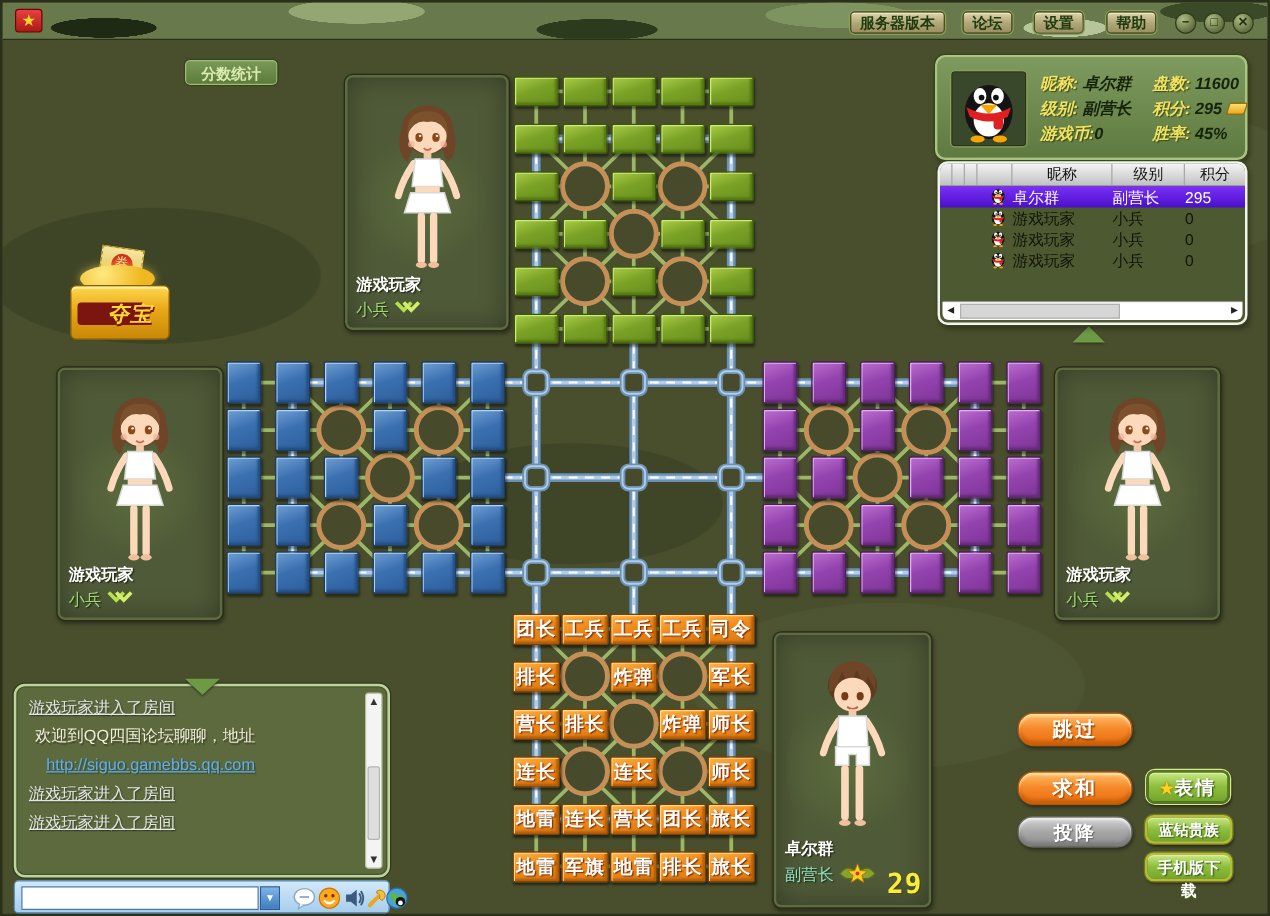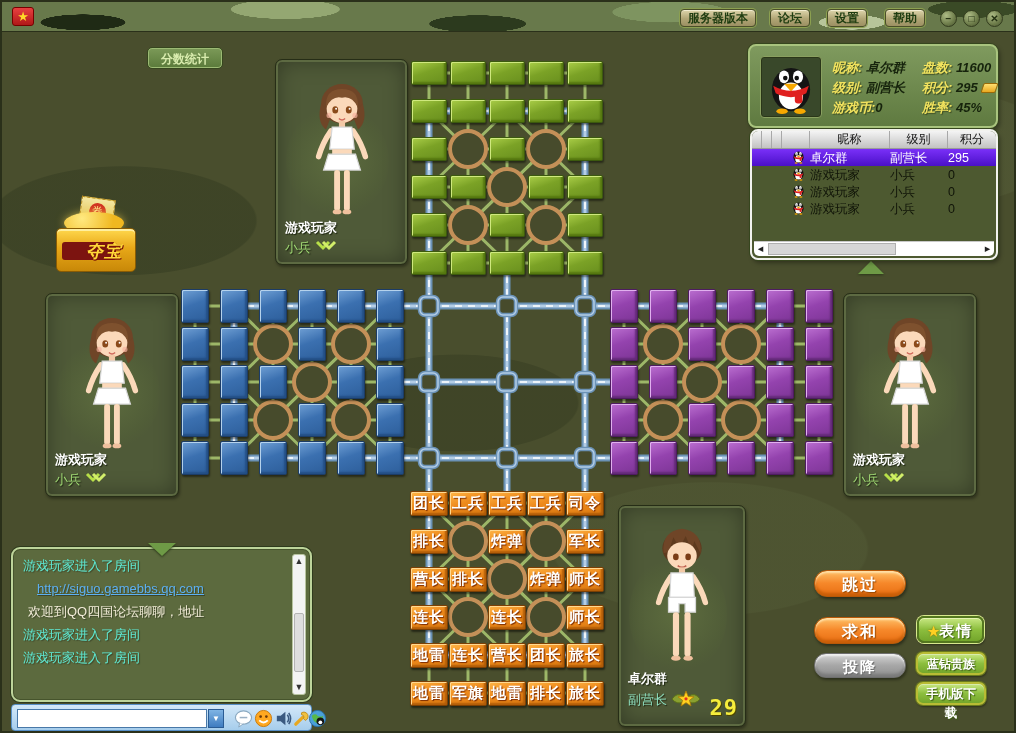--- a/index.html
+++ b/index.html
@@ -91,21 +91,21 @@
      border-left:13px solid transparent;border-right:13px solid transparent;border-bottom:13px solid #6e9a46;
      filter:drop-shadow(0 1px 1px #2a3618);}
   #tri-down{position:absolute;left:146px;top:541px;width:0;height:0;cursor:pointer;z-index:9;
      border-left:14px solid transparent;border-right:14px solid transparent;border-top:13px solid #6e9a46;
      filter:drop-shadow(0 1px 1px #2a3618);}
   
   #chat-panel{position:absolute;left:9px;top:545px;width:301px;height:155px;background:#5c6a3e;
      border:2px solid #bdd49a;border-radius:9px;box-shadow:0 0 0 1px #2e3a1c, inset 0 0 0 1px #46542c;z-index:8;}
   #chat-msgs{position:absolute;left:10px;top:5px;right:24px;bottom:4px;overflow:hidden;}
   .msg{font-size:13px;line-height:23px;white-space:nowrap;text-shadow:1px 1px 1px rgba(0,0,0,.35);}
-  .msg-system{color:#5eead4;}
+  .msg-system{color:#e5e5e5;text-decoration:underline;}
   .msg-info{color:#f2ecd8;padding-left:5px;}
   .msg-link{color:#5cb0f2;text-decoration:underline;padding-left:14px;cursor:pointer;}
   #chat-sb{position:absolute;right:4px;top:5px;bottom:5px;width:14px;background:#f4f4f4;border:1px solid #b8c4a0;border-radius:3px;}
   .sb-arrow{position:absolute;left:0;width:12px;height:13px;font-size:9px;text-align:center;line-height:13px;color:#333;cursor:pointer;}
   #chat-thumb{position:absolute;left:1px;top:42%;width:10px;height:42%;background:#dedede;border:1px solid #b4b4b4;border-radius:2px;}
   #chat-bar{position:absolute;left:9px;top:702px;width:301px;height:27px;z-index:8;
      background:linear-gradient(#d3e8f8,#a6cdec);border:1px solid #5890c8;border-radius:4px;}
   #chat-input{position:absolute;left:5px;top:4px;width:190px;height:19px;background:#fff;border:1px solid #4878a8;font-size:12px;padding:0 4px;}
   #chat-drop{position:absolute;left:196px;top:4px;width:16px;height:19px;background:linear-gradient(#7fb4e4,#3f7cc0);
      border:1px solid #2a5c94;color:#fff;font-size:8px;text-align:center;line-height:18px;cursor:pointer;}
@@ -843,22 +843,22 @@
       <div id="lp-thumb"></div>
       <div class="lp-arrow" style="right:0">▸</div>
     </div>
   </div>
   <div id="tri-up"></div>
 
   <div id="tri-down"></div>
   <div id="chat-panel">
     <div id="chat-msgs">
         <div class="msg msg-system">游戏玩家进入了房间</div>
+        <div class="msg msg-info">欢迎到QQ四国论坛聊聊，地址</div>
         <div class="msg msg-link">http://siguo.gamebbs.qq.com</div>
-        <div class="msg msg-info">欢迎到QQ四国论坛聊聊，地址</div>
         <div class="msg msg-system">游戏玩家进入了房间</div>
         <div class="msg msg-system">游戏玩家进入了房间</div>
       </div>
     <div id="chat-sb">
       <div class="sb-arrow" style="top:0">▲</div>
       <div id="chat-thumb"></div>
       <div class="sb-arrow" style="bottom:0">▼</div>
     </div>
   </div>
   <div id="chat-bar">

